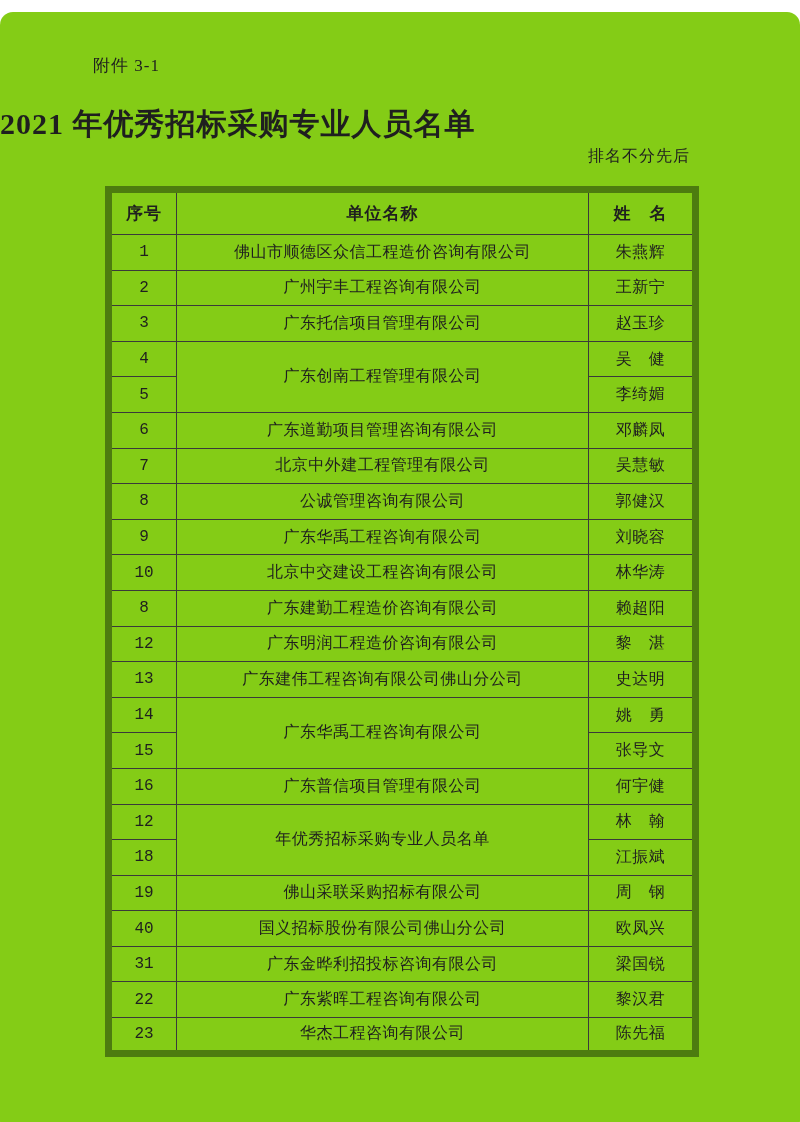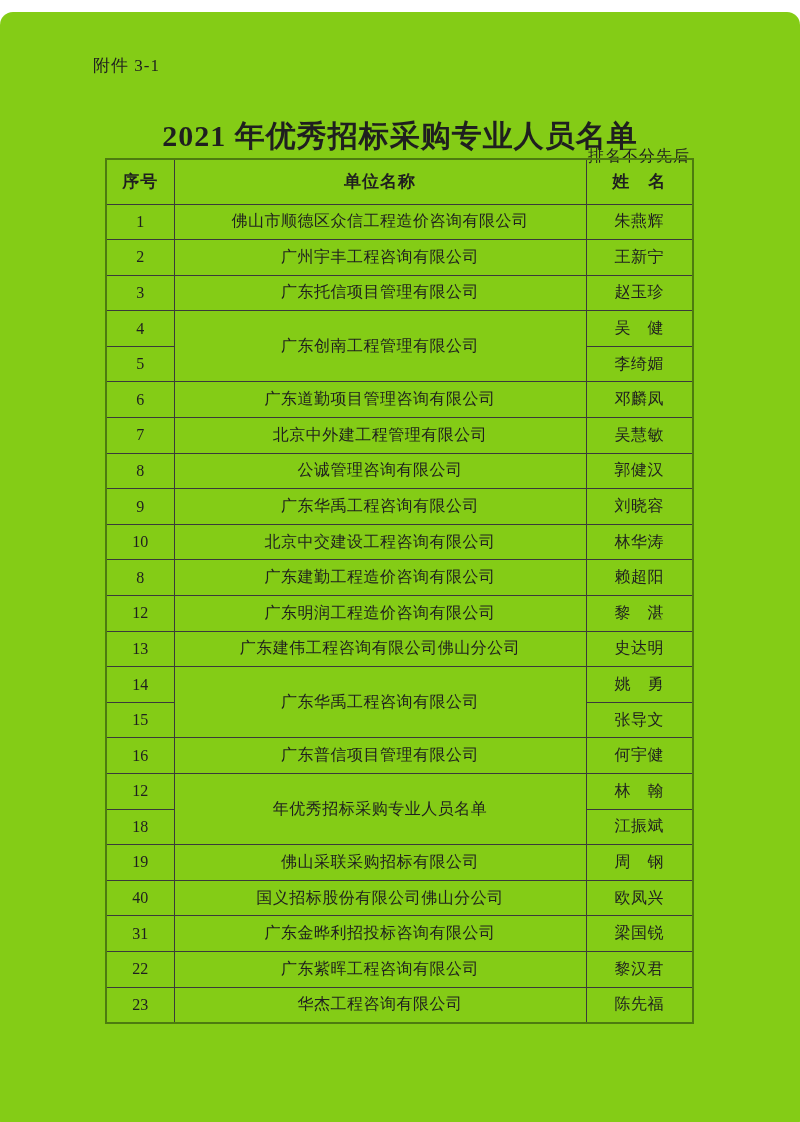--- a/index.html
+++ b/index.html
@@ -21,43 +21,43 @@
   .attachment-label {
     position: absolute;
     left: 93px;
     top: 42px;
     font-size: 17px;
     letter-spacing: 1px;
   }
   .doc-title {
     position: absolute;
     left: 0;
-    top: 104px;
+    top: 92px;
     width: 100%;
-    text-align: center;
     font-size: 30px;
     font-weight: bold;
     letter-spacing: 1px;
     white-space: nowrap;
   }
   .ranking-note {
     position: absolute;
     right: 110px;
     top: 134px;
     font-size: 16px;
     letter-spacing: 1px;
   }
   table.personnel {
     position: absolute;
     left: 105px;
-    top: 146px;
+    top: 174px;
     width: 587px;
     border-collapse: collapse;
     table-layout: fixed;
-    border: 2px solid #4d7c0f;
+    border: 7px solid #4d7c0f;
+    font-family: Liberation Mono, monospace;
   }
   table.personnel th,
   table.personnel td {
     border: 1px solid #3a3a3a;
     text-align: center;
     vertical-align: middle;
     padding: 0;
     overflow: hidden;
     white-space: nowrap;
   }

